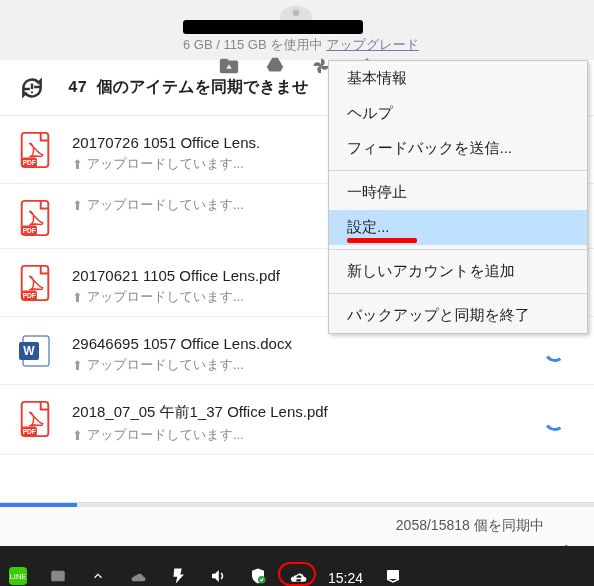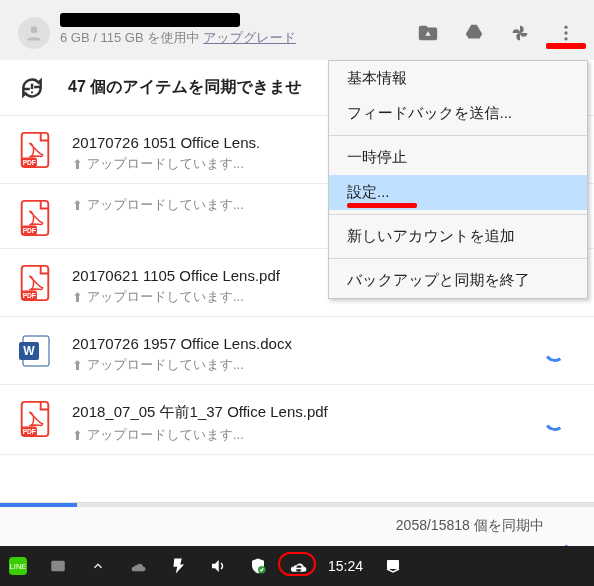--- a/index.html
+++ b/index.html
@@ -1,52 +1,52 @@
 <!DOCTYPE html>
 <html><head>
 <meta charset="utf-8">
 <style>
   * { box-sizing: border-box; margin: 0; padding: 0; font-family: "Segoe UI", Meiryo, sans-serif; }
   body { width: 594px; height: 586px; background: #fff; position: relative; overflow: hidden; }
 
   
-  .header { height: 60px; background: #f1f1f1; display: flex; align-items: center; padding: 6px 10px 0 18px; position: relative; }
+  .header { height: 60px; background: #f1f1f1; display: flex; align-items: center; padding: 6px 10px 0 18px; position: relative; flex-direction: column; }
   .avatar { width: 32px; height: 32px; border-radius: 50%; background: #e0e0e0; display: flex; align-items: center; justify-content: center; margin-right: 10px; }
   .avatar svg { fill: #bdbdbd; }
   .user-block { flex: 1; min-width: 0; }
   .redact { width: 180px; height: 14px; background: #000; border-radius: 3px; margin-top:-6px;}
   .storage { font-size: 13px; color: #888; margin-top: 2px; }
   .storage a { color: #7a7a9e; text-decoration: underline; }
   .hicons { display: flex; gap: 22px; align-items: center; padding-right:6px;}
   .hicon { width: 24px; height: 24px; color: #737373; display:flex;align-items:center;justify-content:center;}
   .dots-wrap { position:relative; }
   .dots-under { position:absolute; left:-8px; top:22px; width:40px; height:6px; background:#ff0000; border-radius:2px;}
   
   .sync-row { display: flex; align-items: center; height: 56px; padding: 0 18px; border-bottom: 1px solid #e7e7e7; }
   .sync-icon { width: 28px; height: 28px; margin-right: 22px; display:flex;align-items:center;justify-content:center;}
-  .sync-text { font-size: 16px; font-weight: 700; color: #222; }
+  .sync-text { font-size: 16px; font-weight: 700; color: #222; font-family: Liberation Mono, monospace; }
 
   
   .file { display: flex; align-items: flex-start; padding: 12px 18px 10px; border-bottom: 1px solid #ededed; position: relative; }
   .fico { width: 34px; height: 40px; margin-right: 20px; margin-top:2px; display:flex;align-items:center;justify-content:center;}
   .ftitle { font-size: 15px; color: #222; margin-bottom: 4px; white-space: nowrap; overflow: hidden; text-overflow: ellipsis; margin-top: 6px; }
   .fstatus { font-size: 13px; color: #888; display:flex; align-items:center; gap:4px;}
   .fstatus .upicon { color:#9c9c9c; }
   .finfo { flex: 1; min-width: 0; }
   .spinner { position: absolute; right: 28px; top: 50%; width: 22px; height: 22px; border: 3px solid transparent; border-bottom-color: #4285f4; border-radius: 50%; transform: translateY(-50%) rotate(10deg);}
   
   
   .footer { position: absolute; left:0; right:0; bottom: 40px; height: 44px; border-top:1px solid #ddd; background:#fafafa; }
   .progress-track { height:4px; background:#e6e6e6; position:relative;}
   .progress-fill { height:100%; background:#3a7cec; width:13%;}
   .footer-text { text-align:right; padding:10px 50px 0 0; font-size:14px; color:#555;}
   .footer .spinner { right: 10px; top: 26px; transform: translateY(0) rotate(10deg);}
 
   
-  .taskbar { position:absolute; bottom:0; left:0; right:0; height:40px; background:#1f1f1f; display:flex; align-items:center; padding:0 8px; gap:20px; color:#fff;}
+  .taskbar { position:absolute; bottom:0; left:0; right:0; height:40px; background:#1f1f1f; display:flex; align-items:flex-end; padding:0 8px; gap:20px; color:#fff;}
   .tb-item { display:flex; align-items:center; justify-content:center; width:20px; height:20px; color:#fff; }
   .clock { font-size:14px; color:#fff; }
   .tray-sync { position:relative; }
   .tray-sync .ring { position:absolute; left:-10px; top:-4px; width:38px; height:24px; border:2px solid #ff0000; border-radius:12px;}
 
   
   .menu { position:absolute; top:60px; right:6px; width:260px; background:#f7f7f7; border:1px solid #c8c8c8; box-shadow:2px 2px 4px rgba(0,0,0,.2); padding:0 0; z-index:10;}
   .menu-item { padding:8px 18px; font-size:15px; color:#222; cursor:default; position:relative;}
   .menu-item.selected { background:#bfe1ff; }
   .menu-sep { height:1px; background:#d6d6d6; margin:4px 0;}
@@ -168,21 +168,21 @@
     </div>
     <div class="file">
       <div class="fico">
         <svg width="32" height="34" viewBox="0 0 32 34">
           <rect x="4" y="2" width="26" height="30" rx="2" fill="#fff" stroke="#2b579a" stroke-width="1"></rect>
           <rect x="0" y="8" width="20" height="18" rx="2" fill="#2b579a"></rect>
           <text x="10" y="21" text-anchor="middle" font-size="12" fill="#fff" font-weight="700">W</text>
         </svg>
       </div>
       <div class="finfo">
-        <div class="ftitle">20170726 1957 Office Lens.docx</div>
+        <div class="ftitle">29646695 1057 Office Lens.docx</div>
         <div class="fstatus">
           <span class="upicon">⬆</span>
           <span>アップロードしています...</span>
         </div>
       </div>
       <div class="spinner"></div>
     </div>
     <div class="file">
       <div class="fico">
         <svg width="32" height="38" viewBox="0 0 32 40">
@@ -263,20 +263,21 @@
   <div class="tb-item">
       <svg width="18" height="18" viewBox="0 0 24 24" fill="#fff">
         <rect x="4" y="4" width="16" height="12" rx="1"></rect>
         <path d="M4 16l8 4 8-4" fill="none" stroke="#fff" stroke-width="2"></path>
       </svg>
     </div>
 </div>
 
 <div class="menu" id="menu">
     <div class="menu-item">基本情報</div>
+    <div class="menu-item">ヘルプ</div>
     <div class="menu-item">フィードバックを送信...</div>
     <div class="menu-sep"></div>
     <div class="menu-item">一時停止</div>
     <div class="menu-item selected">設定...<div class="red-under"></div></div>
     <div class="menu-sep"></div>
     <div class="menu-item">新しいアカウントを追加</div>
     <div class="menu-sep"></div>
     <div class="menu-item">バックアップと同期を終了</div>
   </div>
 

